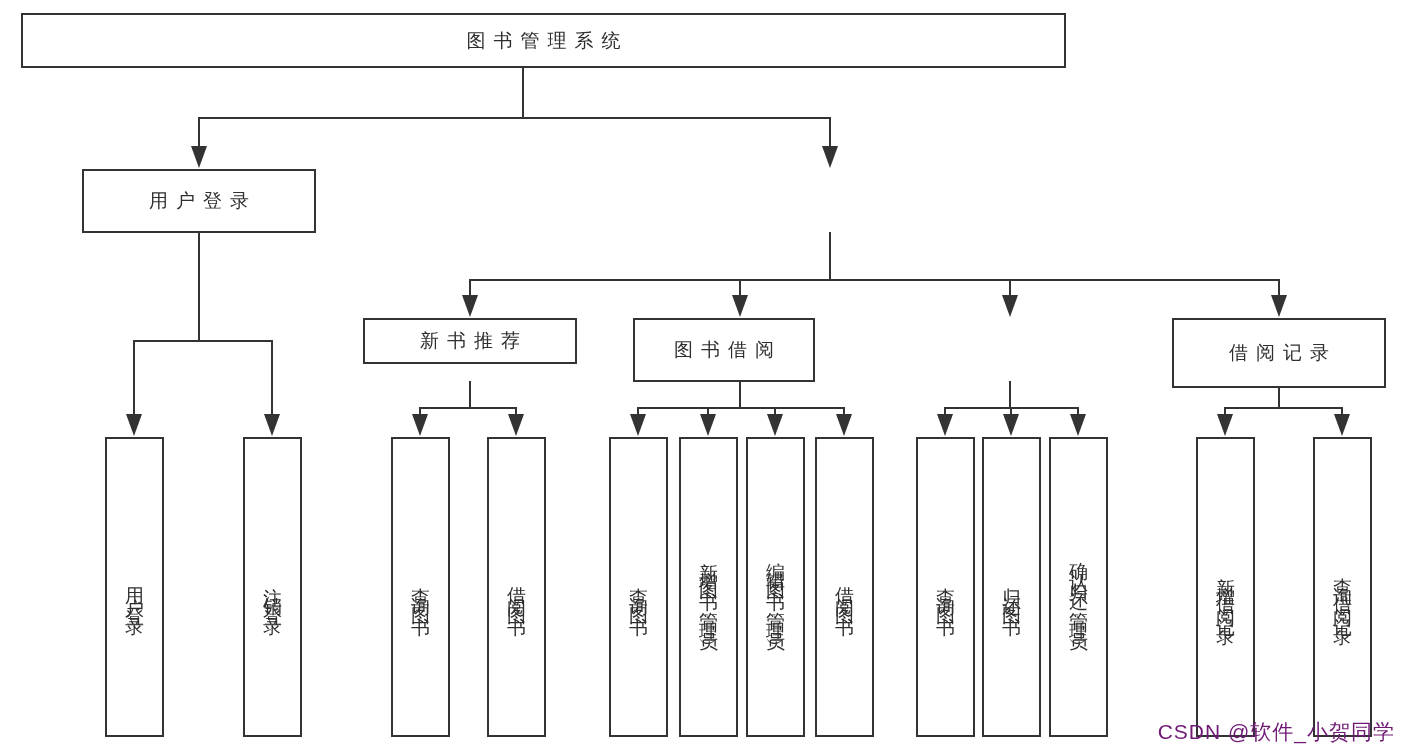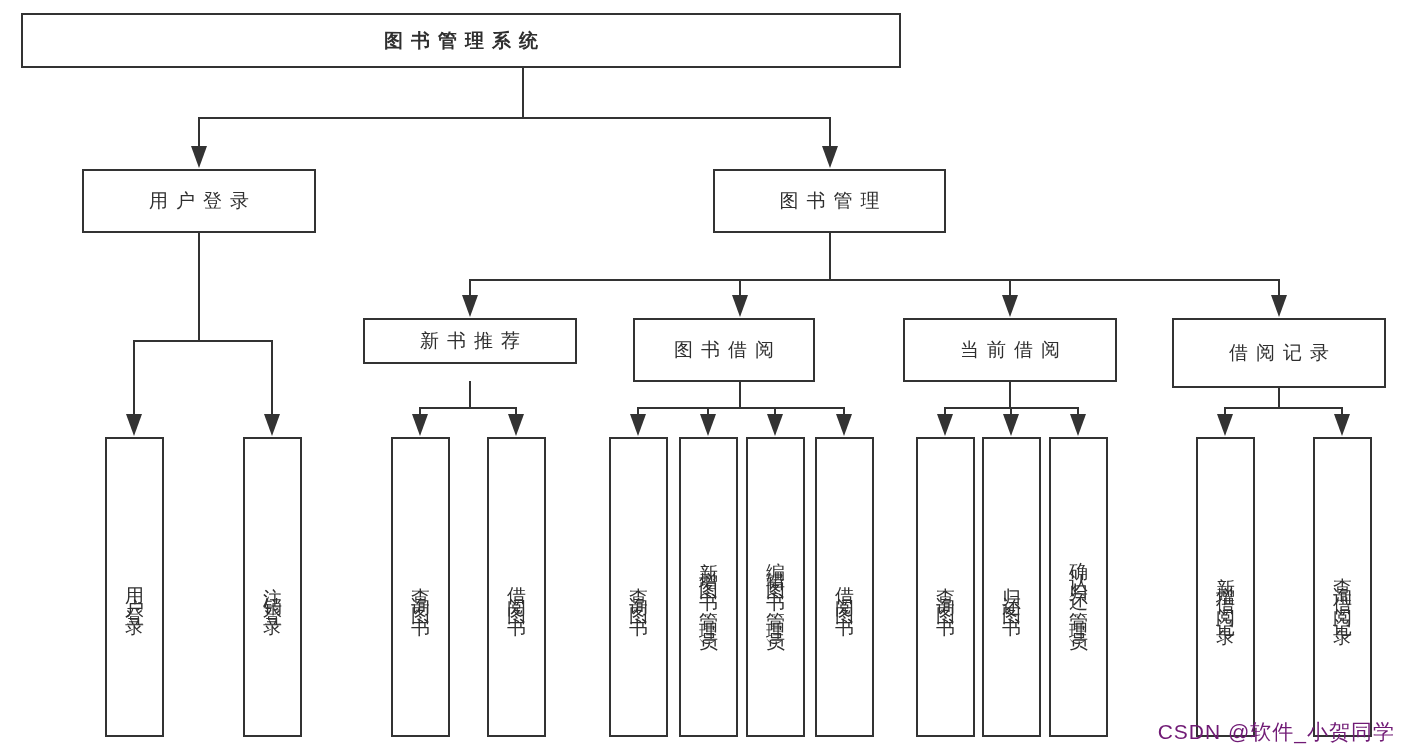--- a/index.html
+++ b/index.html
@@ -110,28 +110,26 @@
       <polygon points="767,414 783,414 775,436"></polygon>
       <polygon points="836,414 852,414 844,436"></polygon>
       <polygon points="937,414 953,414 945,436"></polygon>
       <polygon points="1003,414 1019,414 1011,436"></polygon>
       <polygon points="1070,414 1086,414 1078,436"></polygon>
       <polygon points="1217,414 1233,414 1225,436"></polygon>
       <polygon points="1334,414 1350,414 1342,436"></polygon>
     </g>
   </svg>
 
-  <div class="hbox" style="left:21px;top:13px;width:880px;height:55px;font-weight:bold;">图书管理系统</div>
+  <div class="hbox" style="left:21px;top:13px;width:1045px;height:55px;">图书管理系统</div>
 
   <div class="hbox" style="left:82px;top:169px;width:234px;height:64px;">用户登录</div>
-  <div class="hbox" style="left:713px;top:169px;width:233px;height:64px;">图书管理</div>
 
   <div class="hbox" style="left:363px;top:318px;width:214px;height:46px;">新书推荐</div>
   <div class="hbox" style="left:633px;top:318px;width:182px;height:64px;">图书借阅</div>
-  <div class="hbox" style="left:903px;top:318px;width:214px;height:64px;">当前借阅</div>
   <div class="hbox" style="left:1172px;top:318px;width:214px;height:70px;">借阅记录</div>
 
   <div class="vbox" style="left:105px;">
     <span class="vtext">用户登录</span>
   </div>
   <div class="vbox" style="left:243px;">
     <span class="vtext">注销登录</span>
   </div>
 
   <div class="vbox" style="left:391px;">

